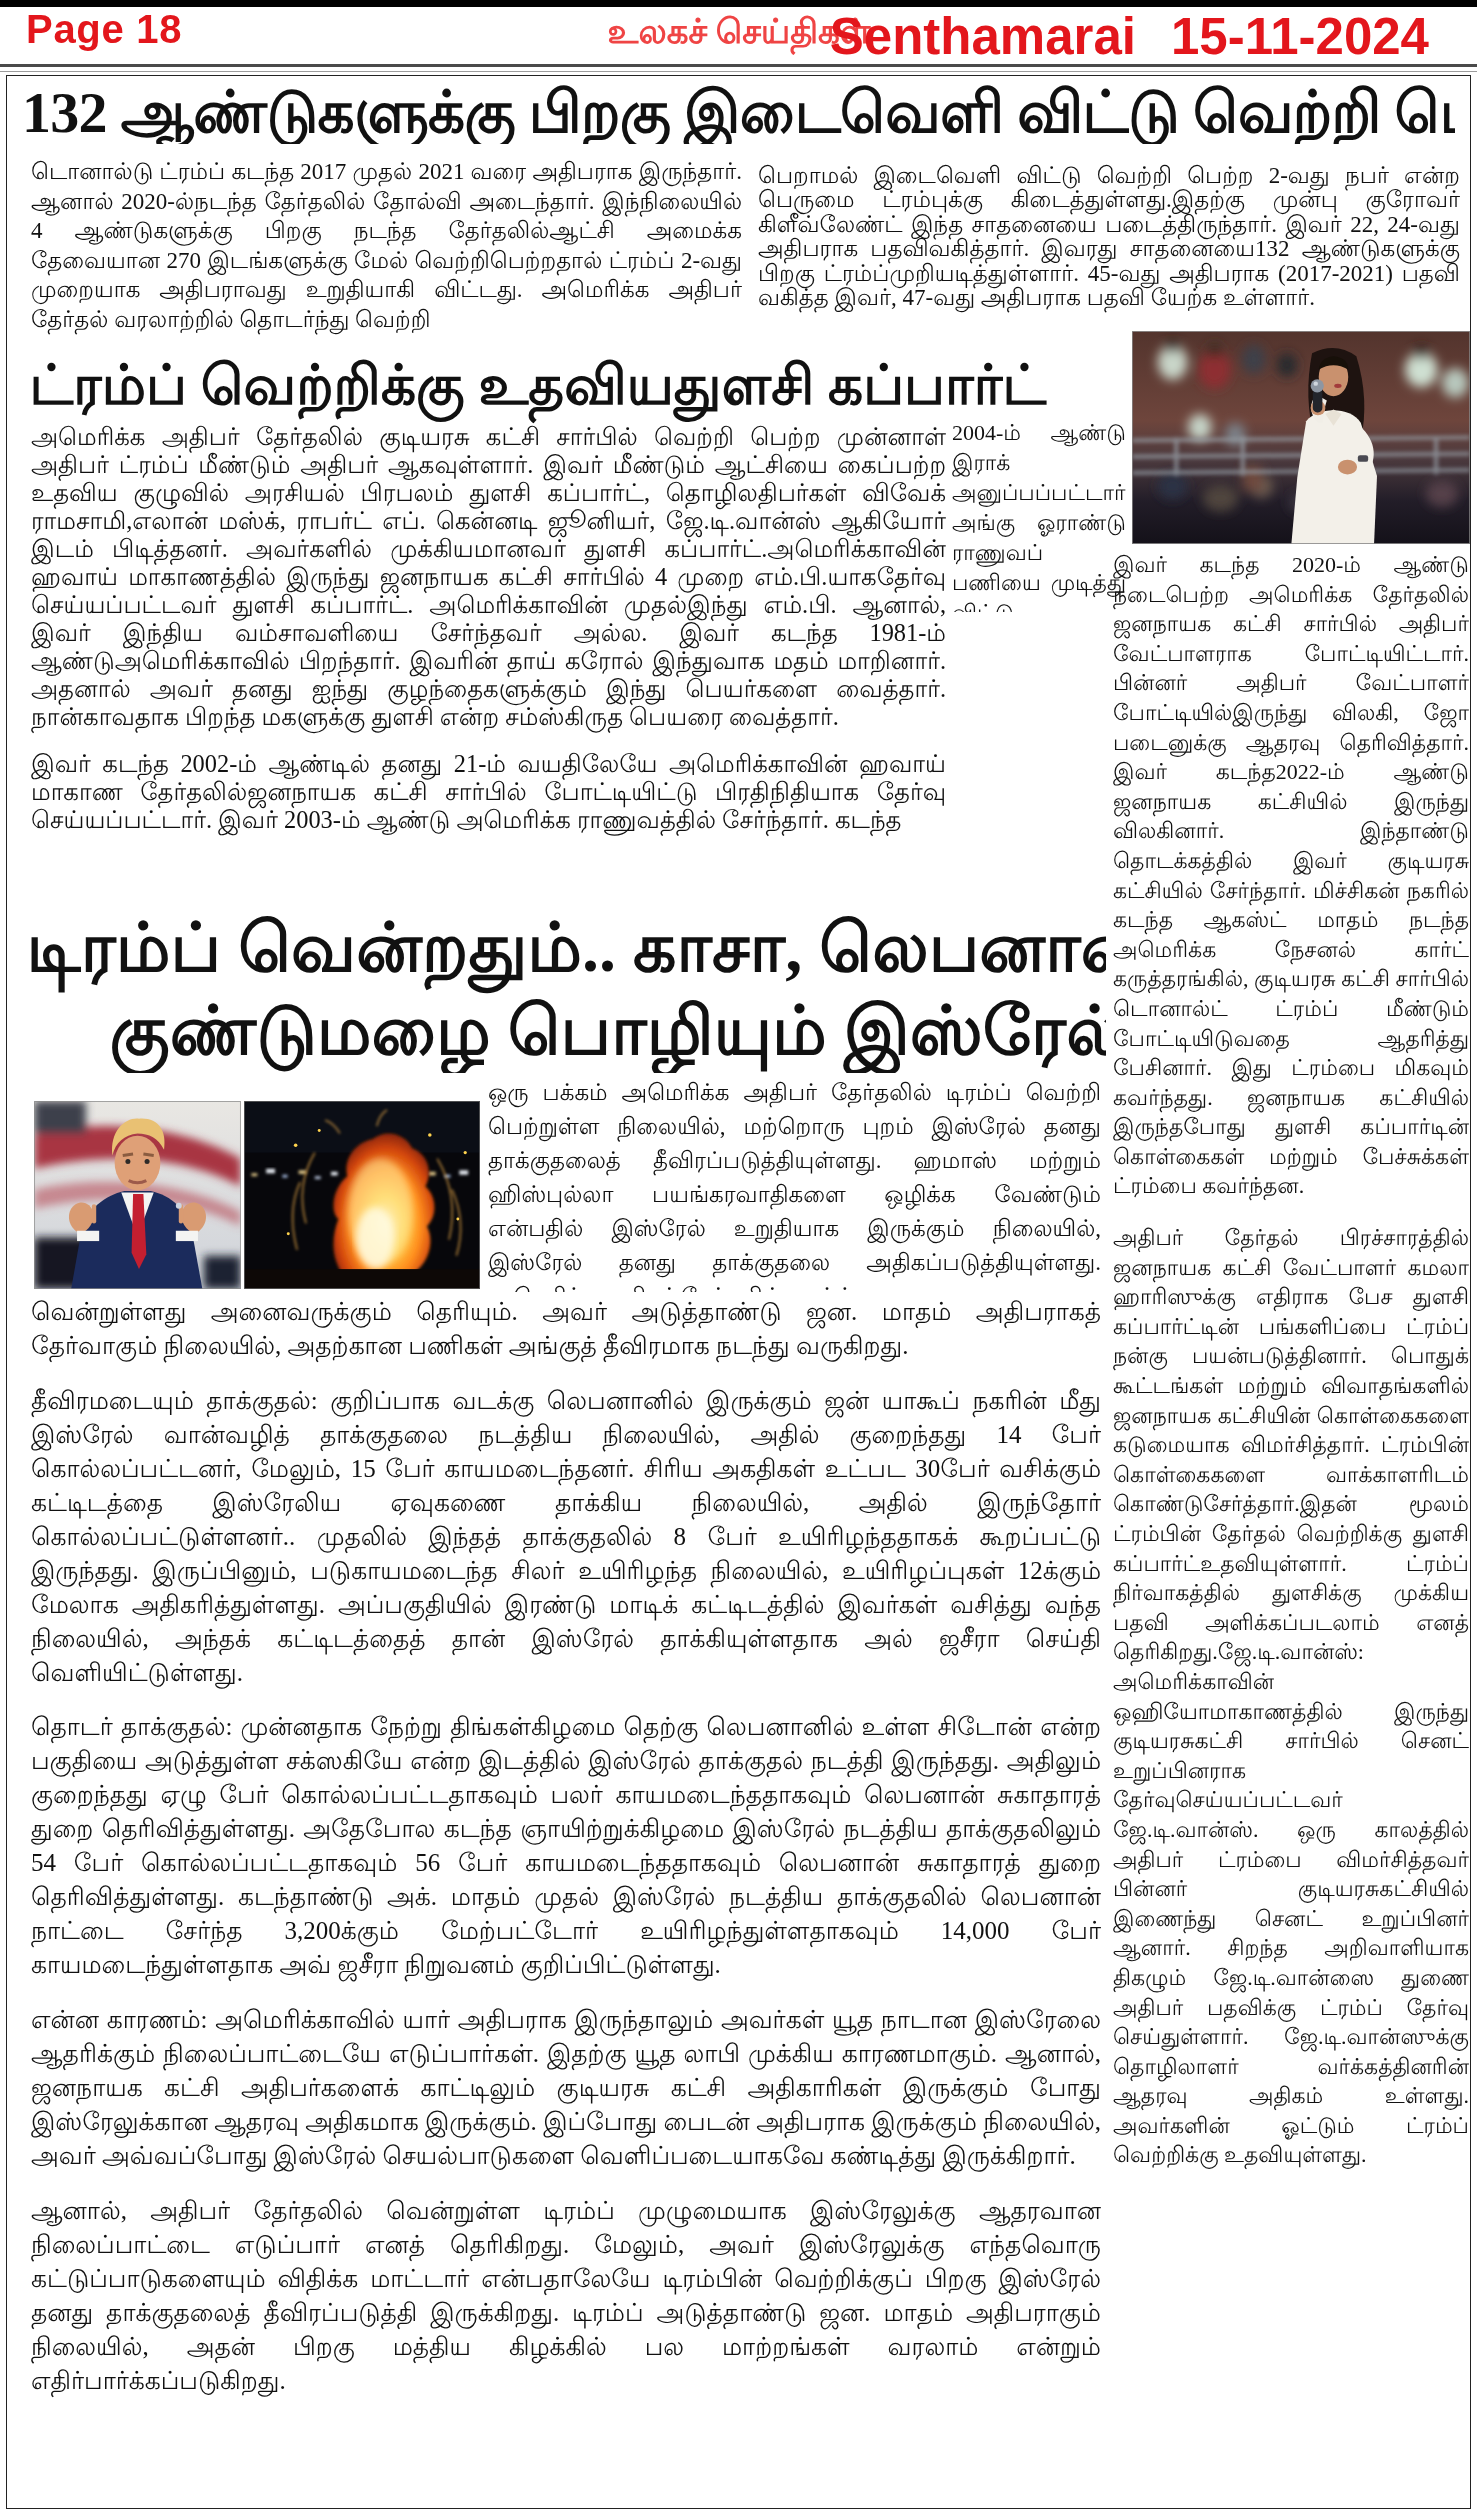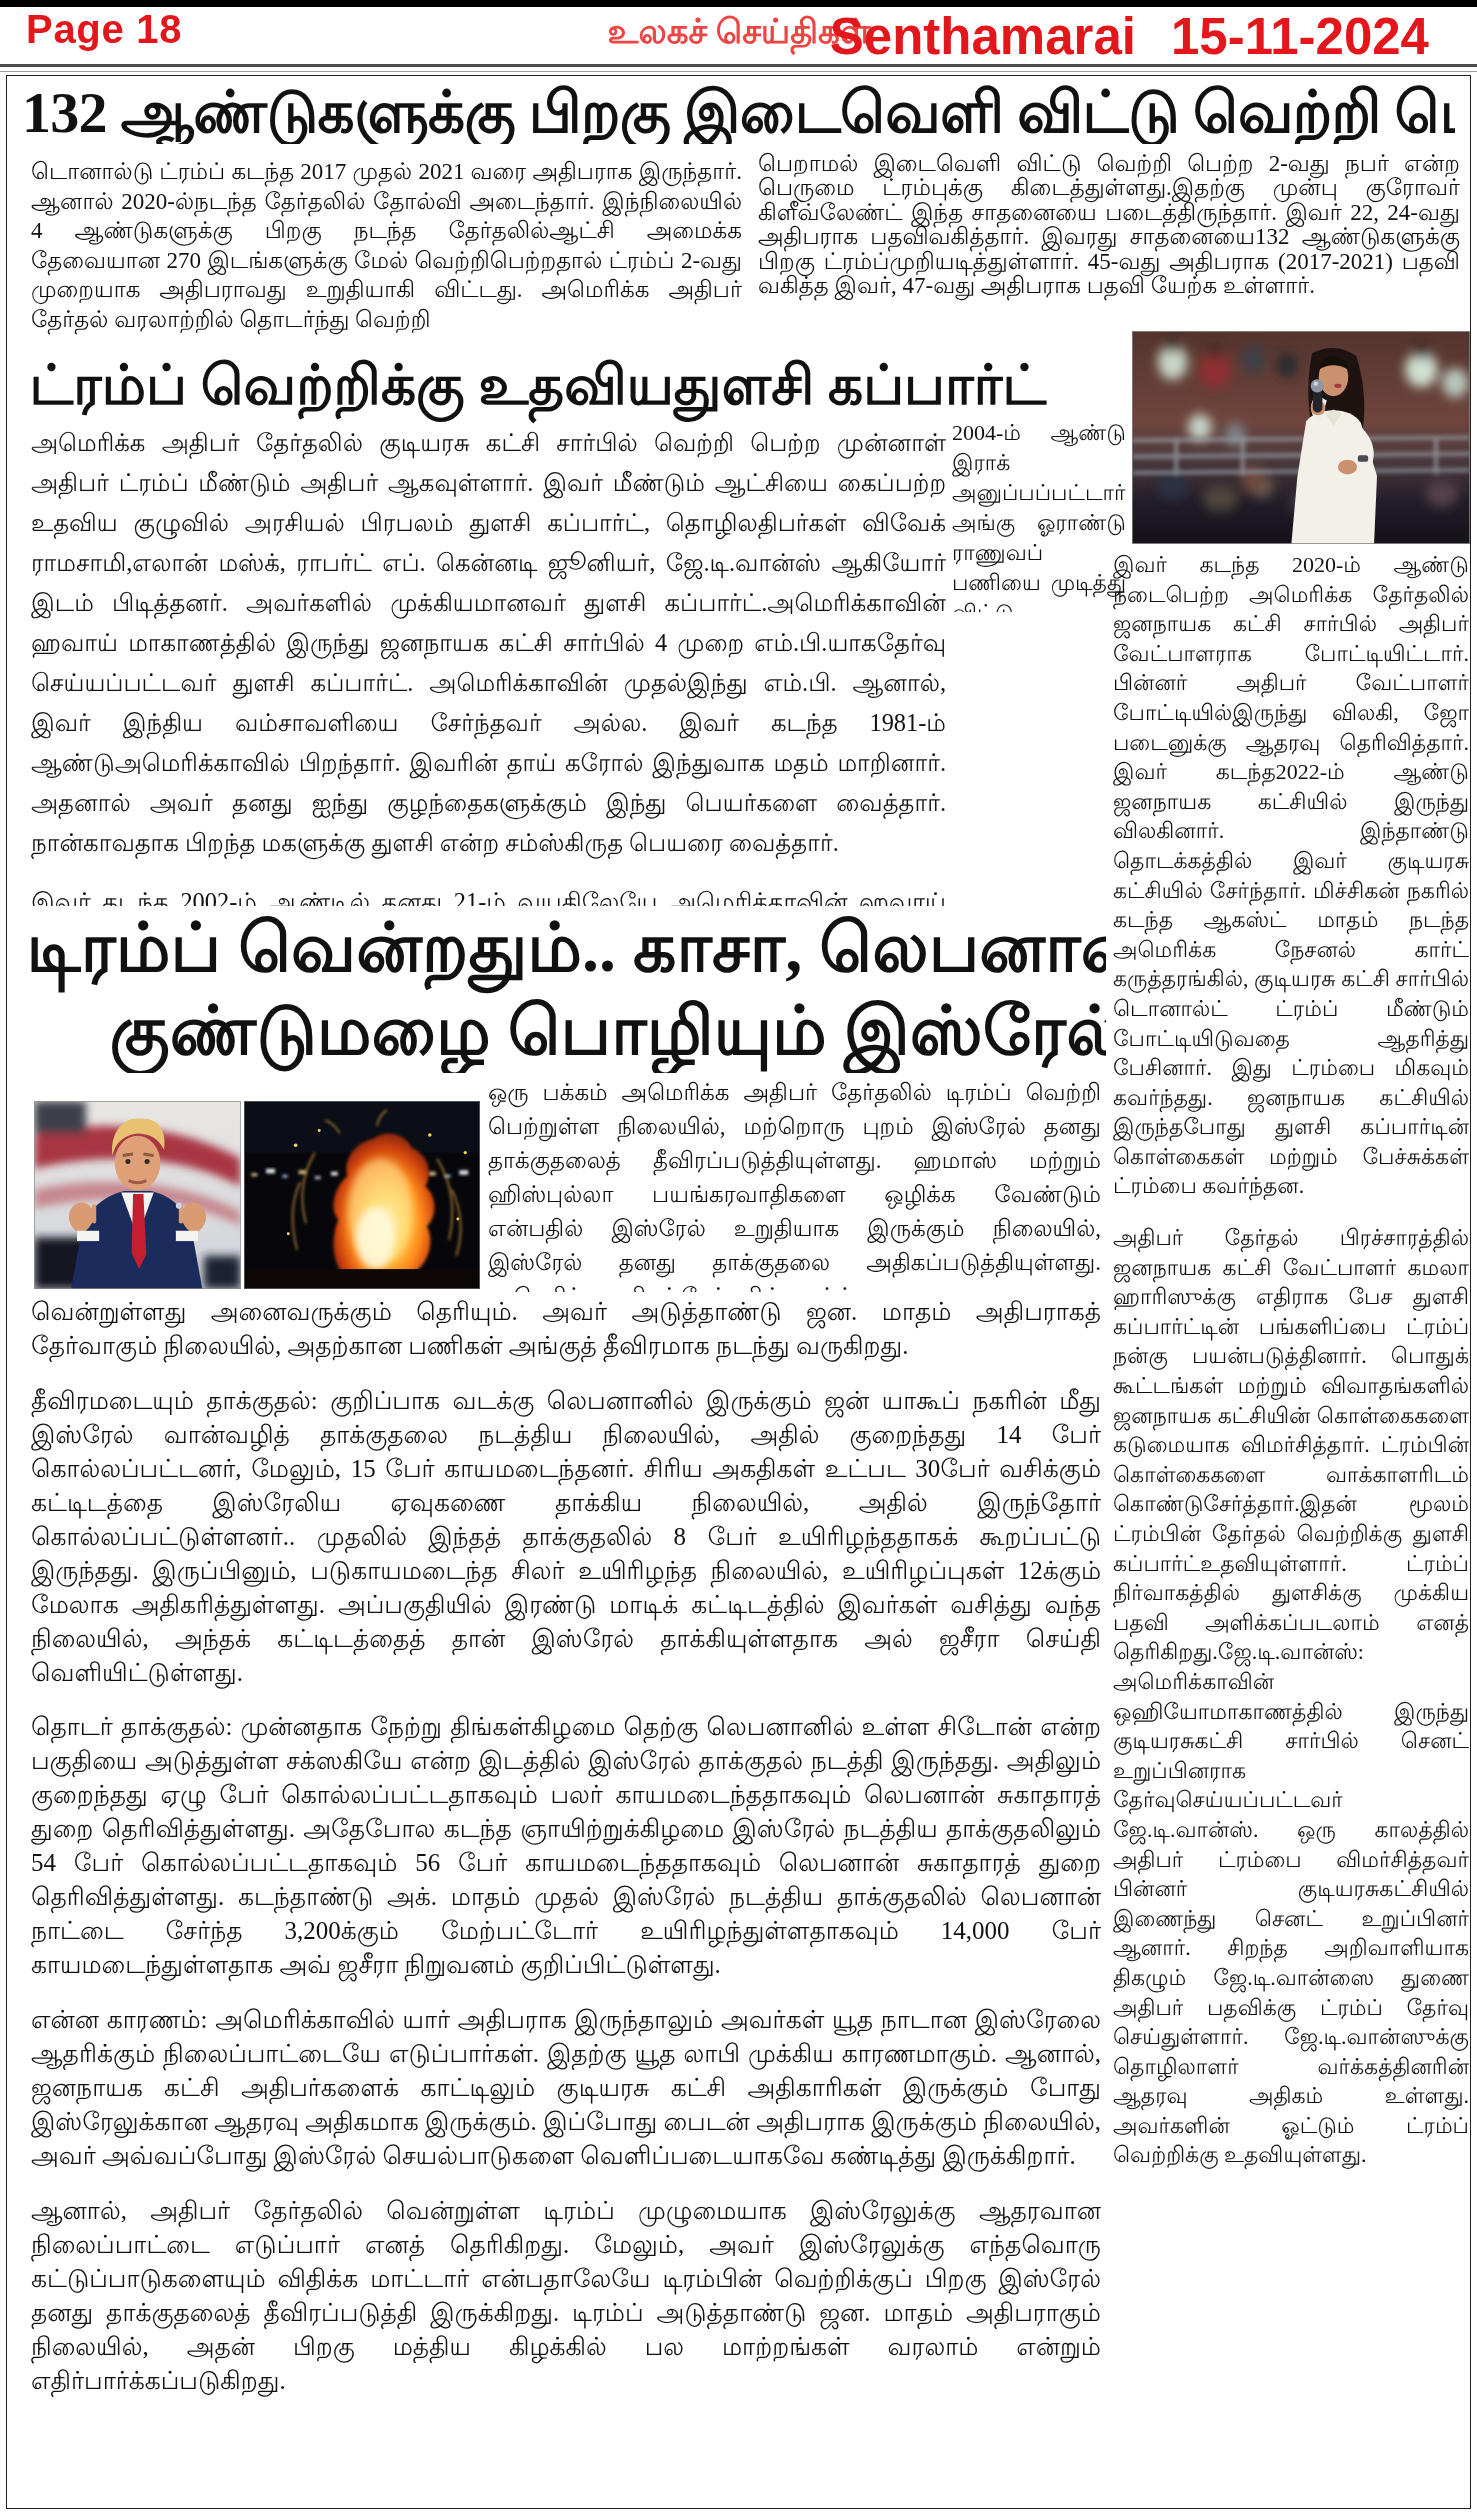--- a/index.html
+++ b/index.html
@@ -16,27 +16,27 @@
   .rule{position:absolute;left:0;top:64px;width:1478px;height:4.4px;
         border-top:3.7px solid #4a4a4a;border-bottom:1.5px solid #9c9c9c;}
   .frame{position:absolute;left:5.9px;top:75px;width:1463px;height:2432px;border:1.5px solid #222;}
 
   .a1-headline{position:absolute;left:22px;top:83px;width:1433px;margin:0;text-align:center;
         font-size:58px;font-weight:bold;line-height:1.05;letter-spacing:-0.7px;
         white-space:nowrap;overflow:hidden;}
   .jtxt{text-align:justify;}
   .a1-col1{position:absolute;left:31px;top:157px;width:711px;height:182px;
         font-size:23px;line-height:29.6px;overflow:hidden;}
-  .a1-col2{position:absolute;left:758px;top:152px;width:702px;height:189px;
+  .a1-col2{position:absolute;left:758px;top:164px;width:702px;height:189px;
         font-size:23px;line-height:24.4px;overflow:hidden;}
 
   .a2-headline{position:absolute;left:29.6px;top:354px;width:1094px;margin:0;
         font-size:55px;font-weight:bold;white-space:nowrap;overflow:hidden;}
   .a2-body{position:absolute;left:31px;top:423px;width:915px;height:483px;
-        font-size:24.4px;line-height:40px;overflow:hidden;}
+        font-size:24.4px;line-height:28px;overflow:hidden;}
   .a2-body p{margin:0 0 19px 0;}
   .a2-side{position:absolute;left:952px;top:418px;width:174px;height:194px;
         font-size:22px;line-height:30px;overflow:hidden;}
 
   .right-col{position:absolute;left:1113px;top:550px;width:356px;height:1952px;
         font-size:22px;line-height:29.6px;overflow:hidden;}
   .right-col p{margin:0 0 22px 0;}
 
   .a3-headline{position:absolute;left:26.6px;top:907px;width:1079px;margin:0;
         font-size:68px;font-weight:bold;line-height:83px;white-space:nowrap;overflow:hidden;}

